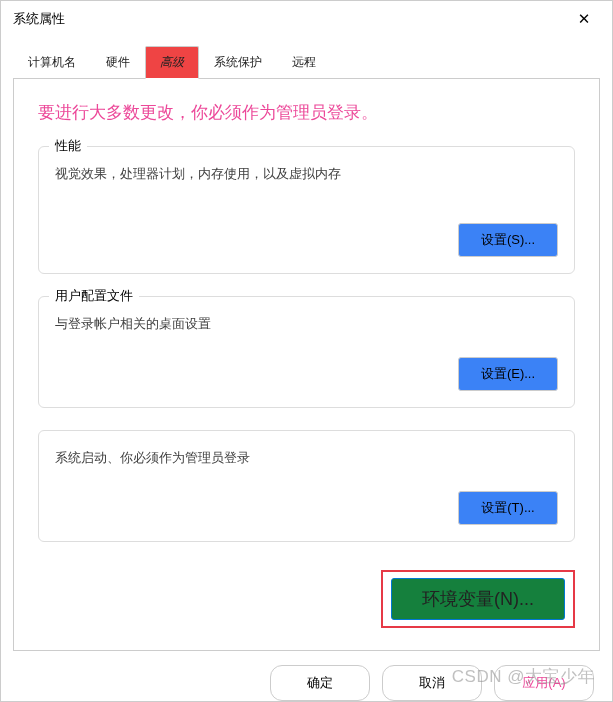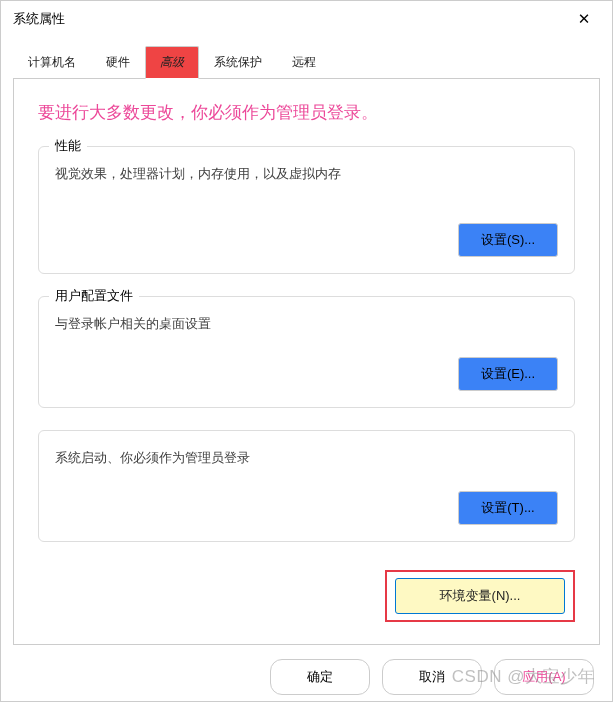--- a/index.html
+++ b/index.html
@@ -125,22 +125,22 @@
       margin-top: 6px;
     }
     .env-highlight {
       border: 2px solid #e63946;
       padding: 6px 8px;
       display: inline-block;
     }
     .env-btn {
       min-width: 170px;
       padding: 8px 30px;
-      font-size: 13px;
-      background: #fef9c3;
+      font-size: 18px;
+      background: #15803d;
       border: 1px solid #0078d4;
       border-radius: 3px;
       cursor: pointer;
       color: #222;
       font-family: inherit;
     }
     .dialog-footer {
       display: flex;
       justify-content: flex-end;
       gap: 12px;

